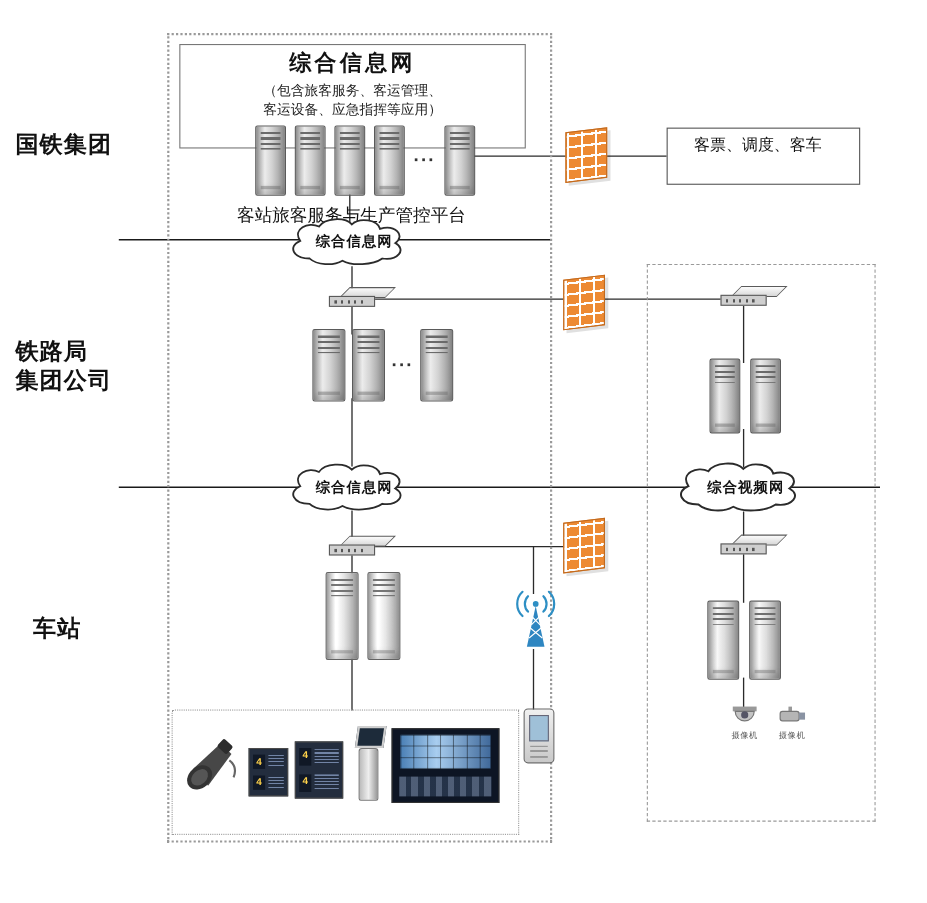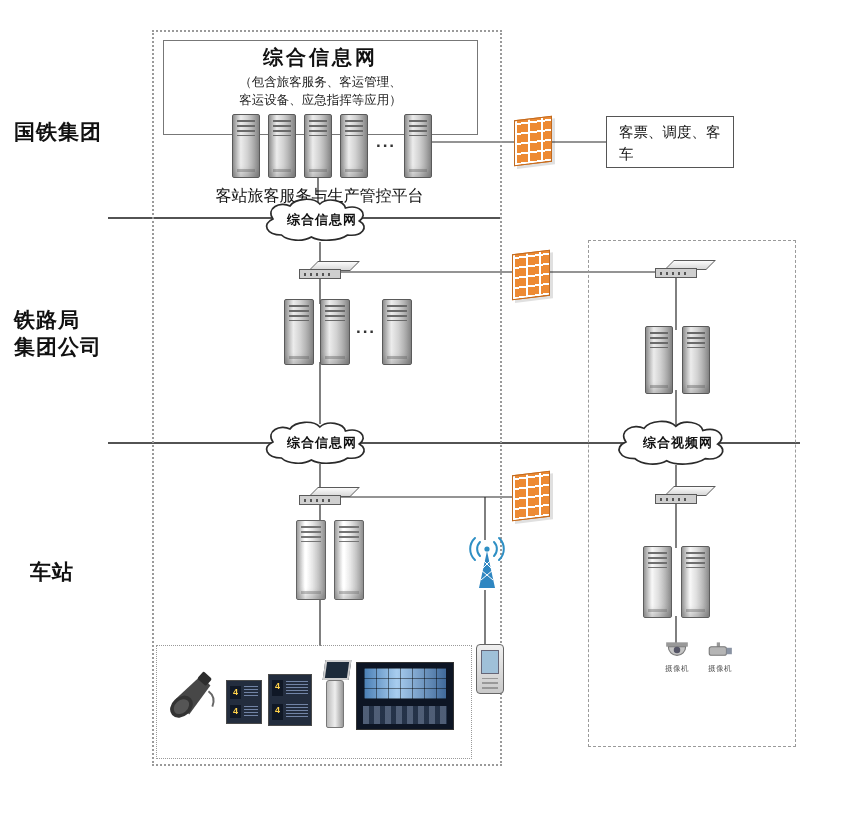--- a/index.html
+++ b/index.html
@@ -29,23 +29,23 @@
   .server.tall{width:28px;height:78px;filter:brightness(1.1);}
   .server.tall2{width:27px;height:70px;filter:brightness(1.05);}
   .dots{font-weight:700;font-size:17px;letter-spacing:1px;color:#333;align-self:center;}
   
   .firewall{position:absolute;width:36px;height:44px;z-index:2;border:1px solid #c06a20;
     background-color:#ed8a33;
     background-image:repeating-linear-gradient(0deg,#fff 0 2px,transparent 2px 10px),
                      repeating-linear-gradient(90deg,#fff 0 2px,transparent 2px 13px);
     transform:skewY(-7deg);box-shadow:3px 3px 0 rgba(0,0,0,.12);}
   
-  .data-box{position:absolute;left:606px;top:116px;width:128px;height:52px;border:1.2px solid #555;
+  .data-box{position:absolute;left:606px;top:116px;width:176px;height:52px;border:1.2px solid #555;
     background:#fff;z-index:2;font-family:"Liberation Serif",serif;font-size:14.5px;line-height:1.5;
-    padding:5px 12px;box-sizing:border-box;}
+    padding:5px 24px;box-sizing:border-box;}
   
   .cloud{position:absolute;z-index:3;}
   .cloud svg{position:absolute;left:0;top:0;width:100%;height:100%;}
   .cloud-label{position:absolute;inset:0;display:flex;align-items:center;justify-content:center;
     font-size:13px;font-weight:700;letter-spacing:1px;z-index:1;}
   
   .switch{position:absolute;width:50px;height:18px;z-index:2;}
   .sw-top{position:absolute;left:9px;top:0;width:40px;height:8px;background:linear-gradient(#fbfbfb,#d8d8d8);
     border:1px solid #5a5a5a;transform:skewX(-45deg);transform-origin:0 100%;}
   .sw-front{position:absolute;left:0;top:8px;width:40px;height:8px;background:#cfcfcf;border:1px solid #5a5a5a;

